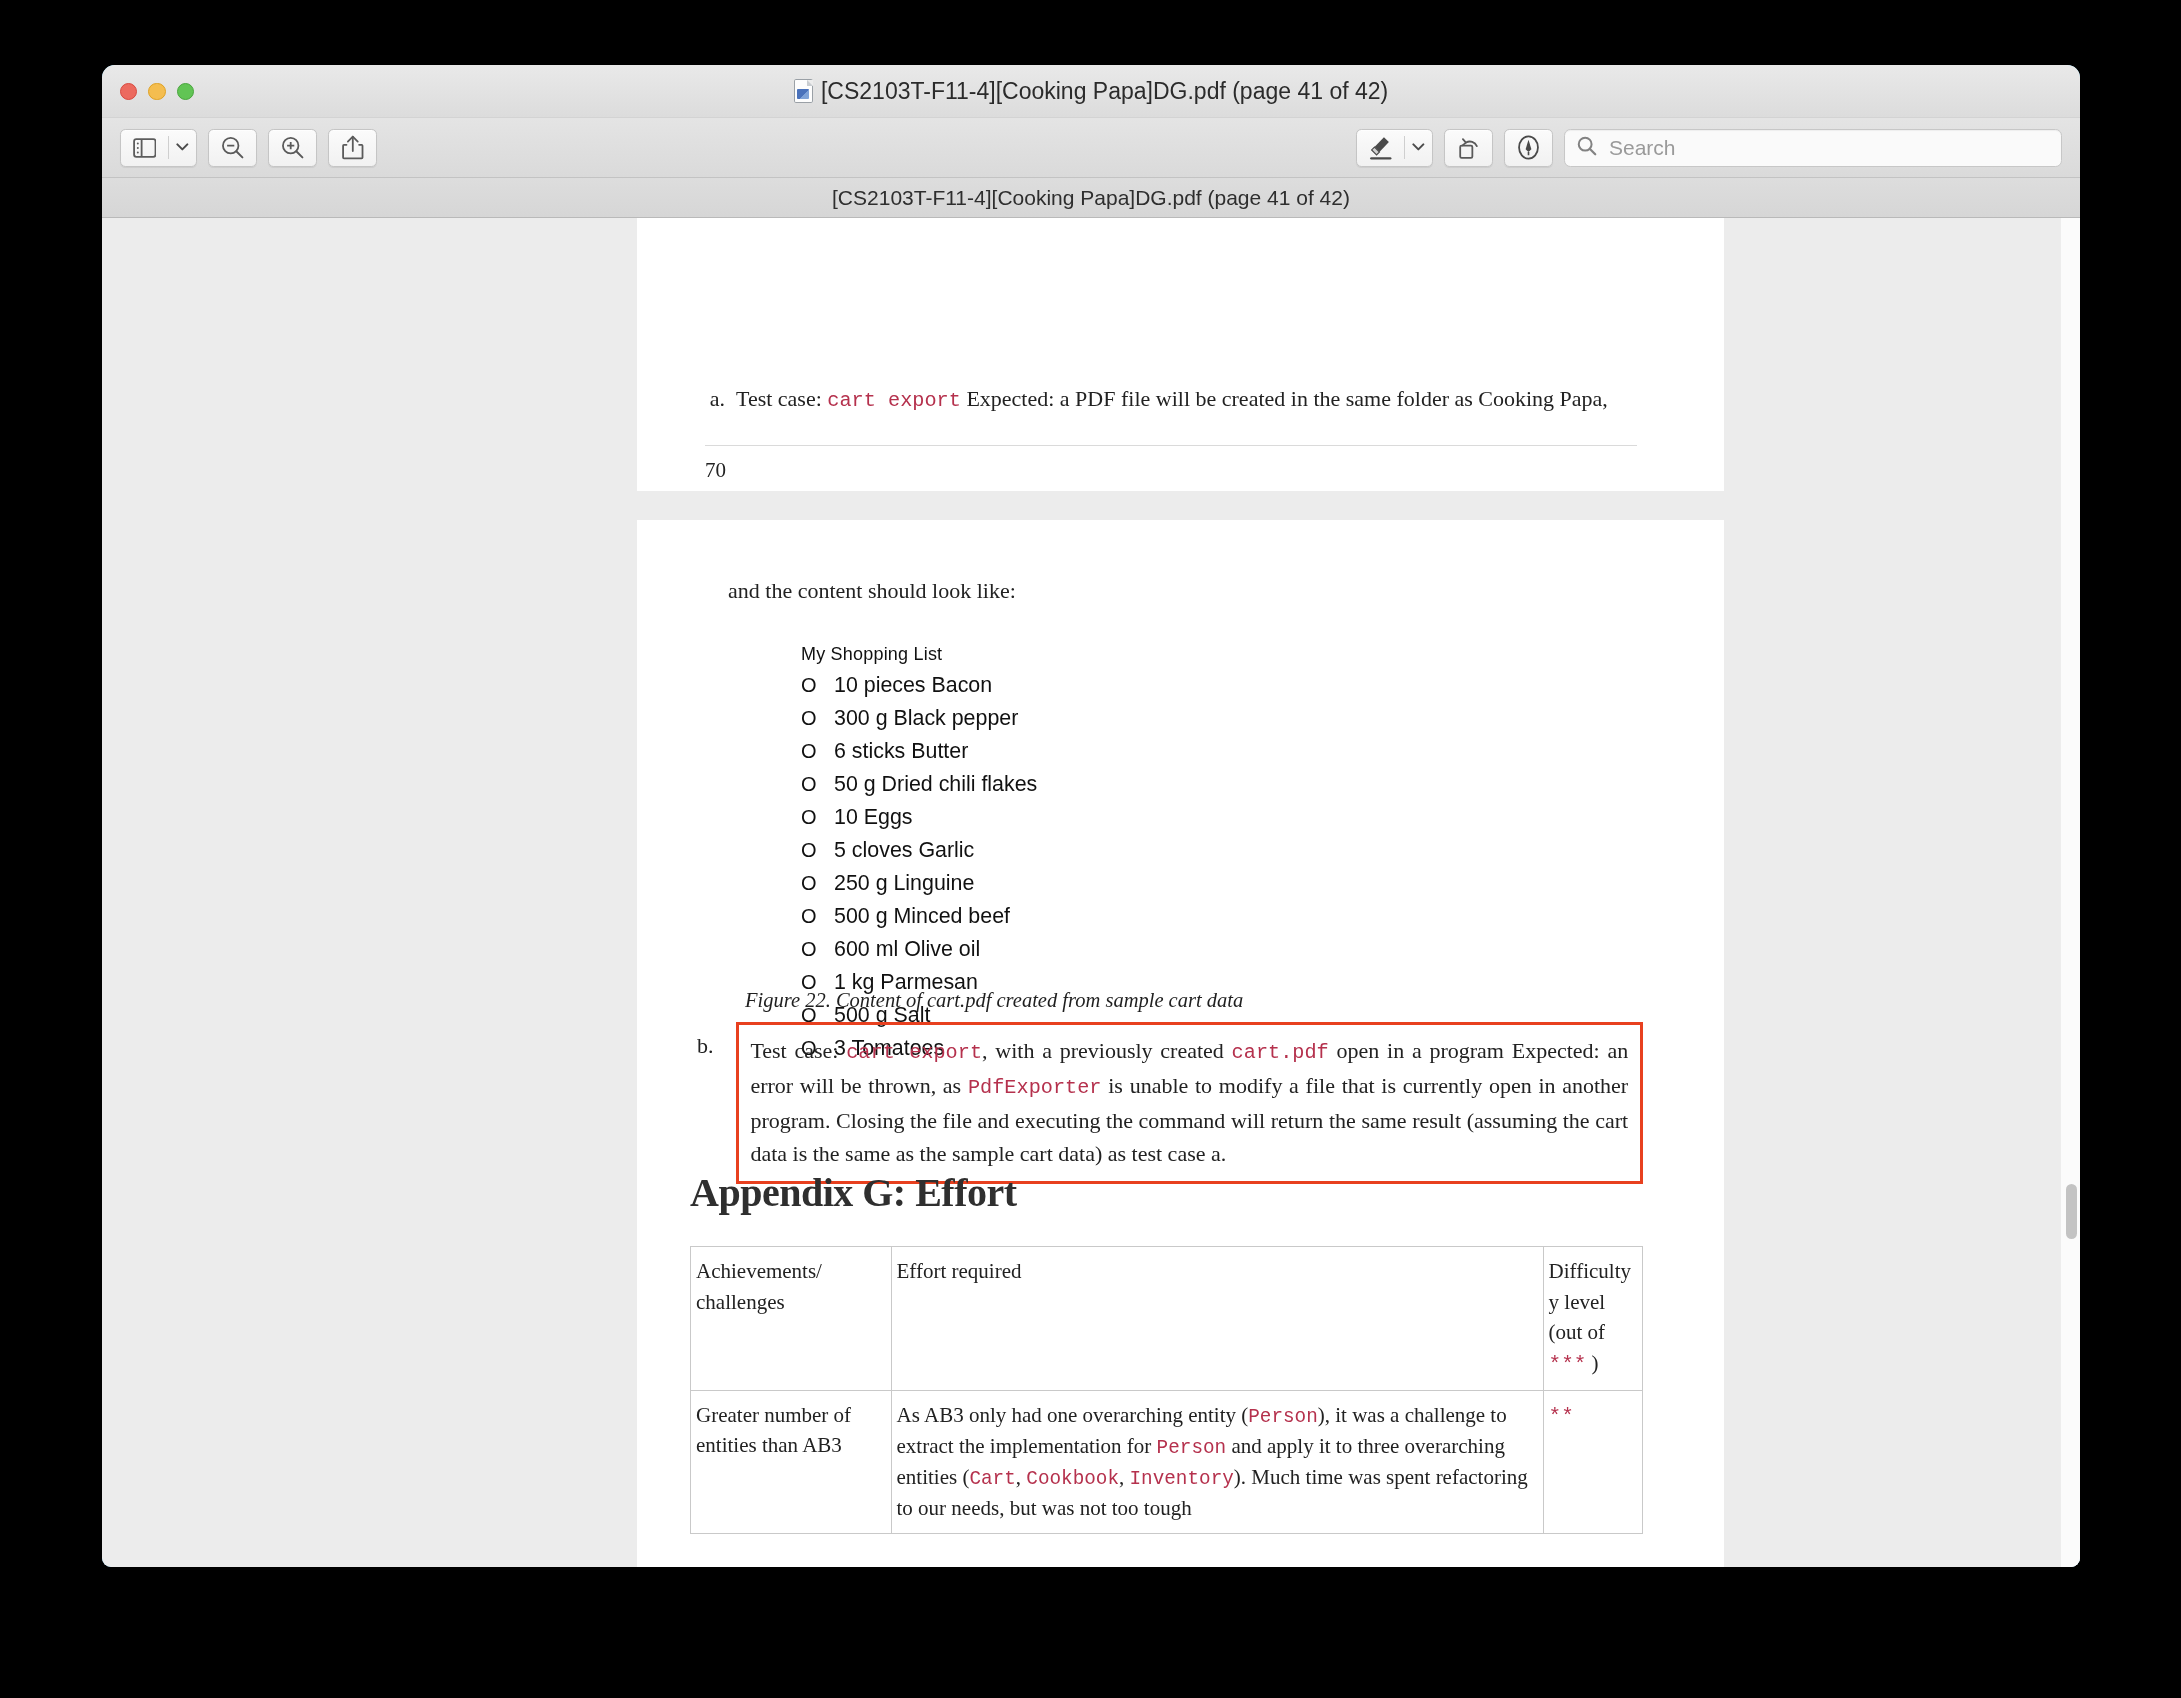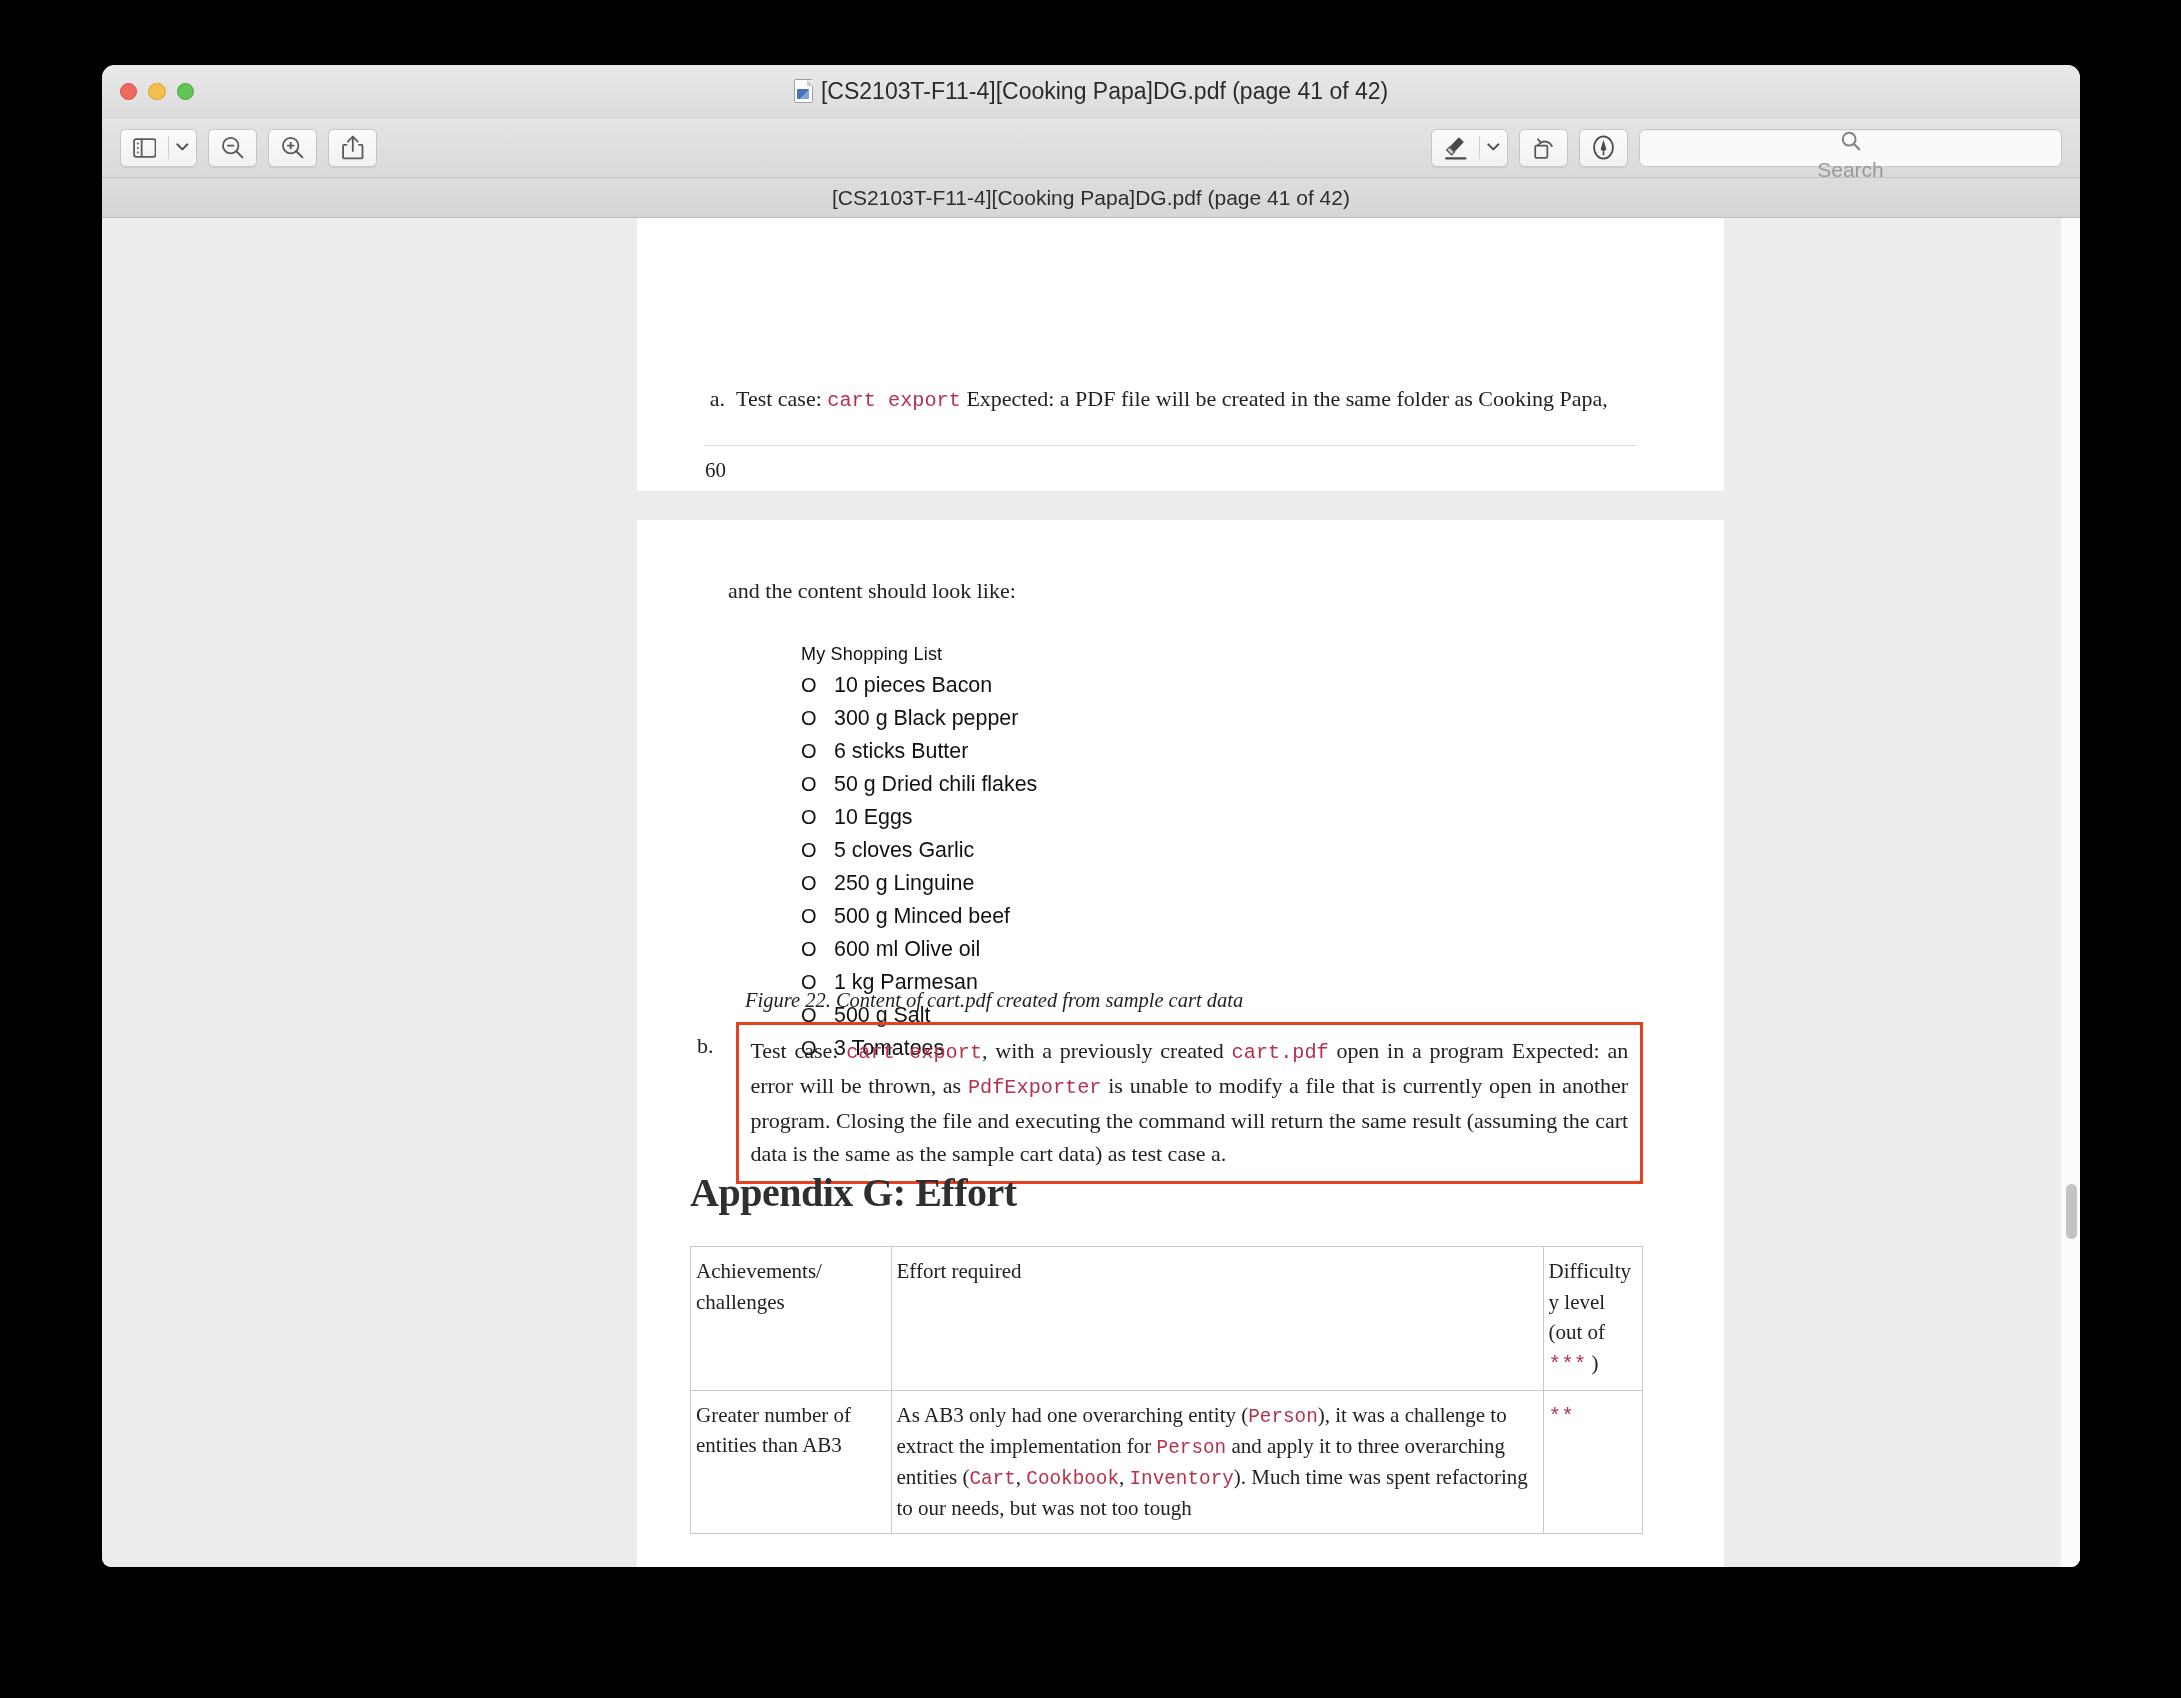--- a/index.html
+++ b/index.html
@@ -90,28 +90,27 @@
     height: 38px;
     background: linear-gradient(to bottom,#fbfbfb,#f1f1f1);
     border: 0.9px solid #c5c5c5; border-radius: 5.5px;
     box-shadow: 0 0.9px 0 rgba(255,255,255,.8) inset, 0 0.9px 0.9px rgba(0,0,0,.07);
   }
   .split-main { width: 47px; display:flex; align-items:center; justify-content:center; height:100%; }
   .split-div { width: 0.9px; height: 23.6px; background: #cfcfcf; }
   .split-arrow { width: 27px; display:flex; align-items:center; justify-content:center; height:100%; }
 
   #search-field {
-    width: 423px; height: 38px;
+    width: 498px; height: 38px;
     background: #fafafa;
     border: 0.9px solid #c7c7c7;
     border-radius: 6.4px;
     display: flex; align-items: center;
-    padding: 0 11px; gap: 3px;
+    padding: 0 11px; gap: 11px;
     box-shadow: 0 0.9px 0.9px rgba(0,0,0,.05) inset;
-    flex-direction: column;
   }
   #search-placeholder { font-size: 21px; color: #9a9a9a; }
 
   
   #pathbar {
     height: 40px;
     background: linear-gradient(to bottom,#dddddd,#d6d6d6);
     border-bottom: 0.9px solid #b9b9b9;
     display: flex; align-items: center; justify-content: center;
     font-size: 21px; color: #2e2e2e;
@@ -365,21 +364,21 @@
       <div class="pg-inner doc-serif">
         <div id="p40-item">
           <span class="marker">a.</span>
           <span>
             <span>Test case:</span>
             <code>cart export</code>
             <span>Expected: a PDF file will be created in the same folder as Cooking Papa,</span>
           </span>
         </div>
         <div id="p40-rule"></div>
-        <div id="p40-num" class="doc-serif">60</div>
+        <div id="p40-num" class="doc-serif">70</div>
       </div>
     </div>
 
     <div class="page" id="page41">
       <div class="pg-inner doc-serif">
 
         <div id="p41-intro">and the content should look like:</div>
 
         <div id="shoplist">
           <div id="shop-title">My Shopping List</div>

